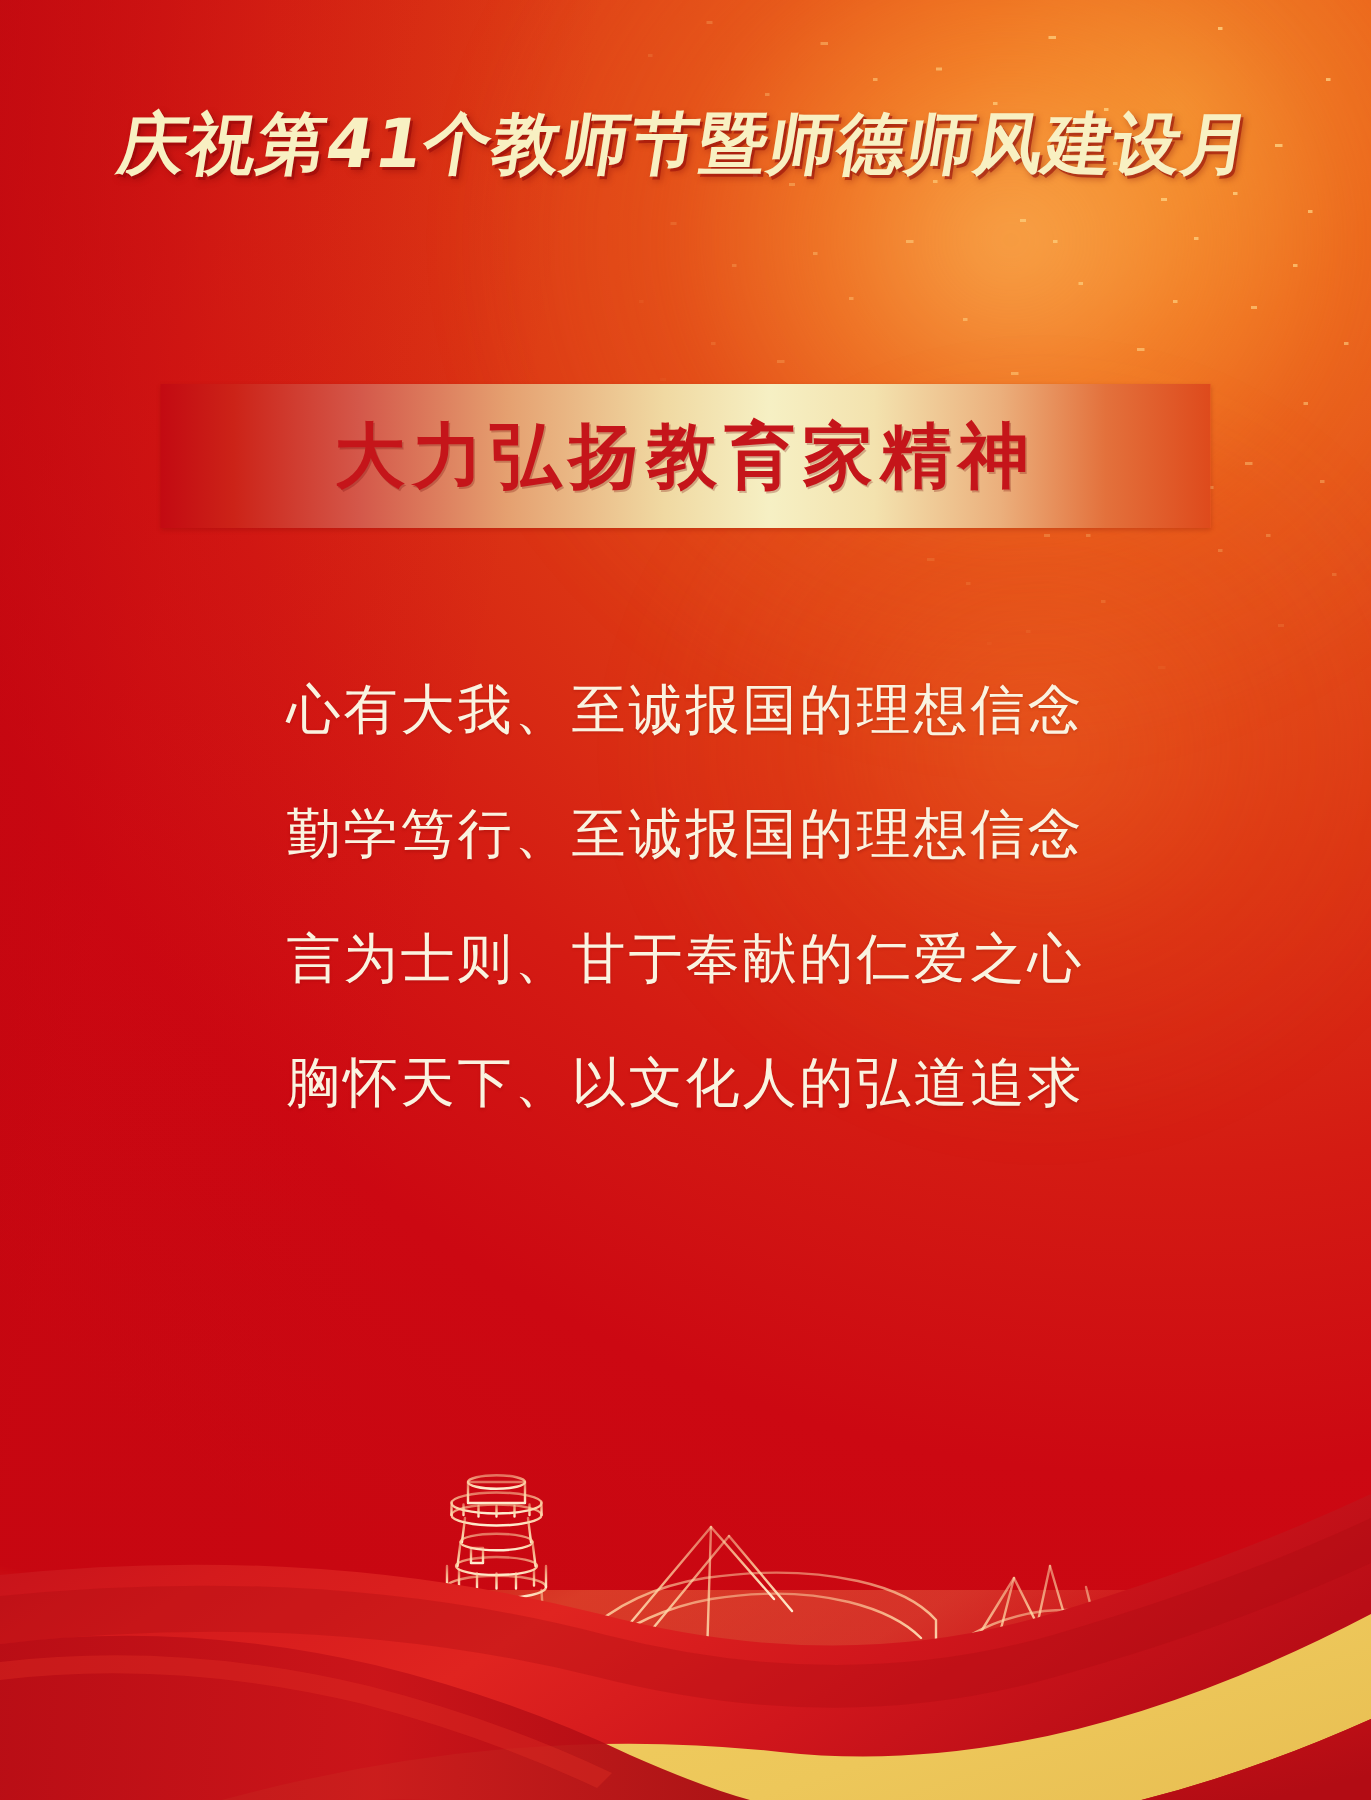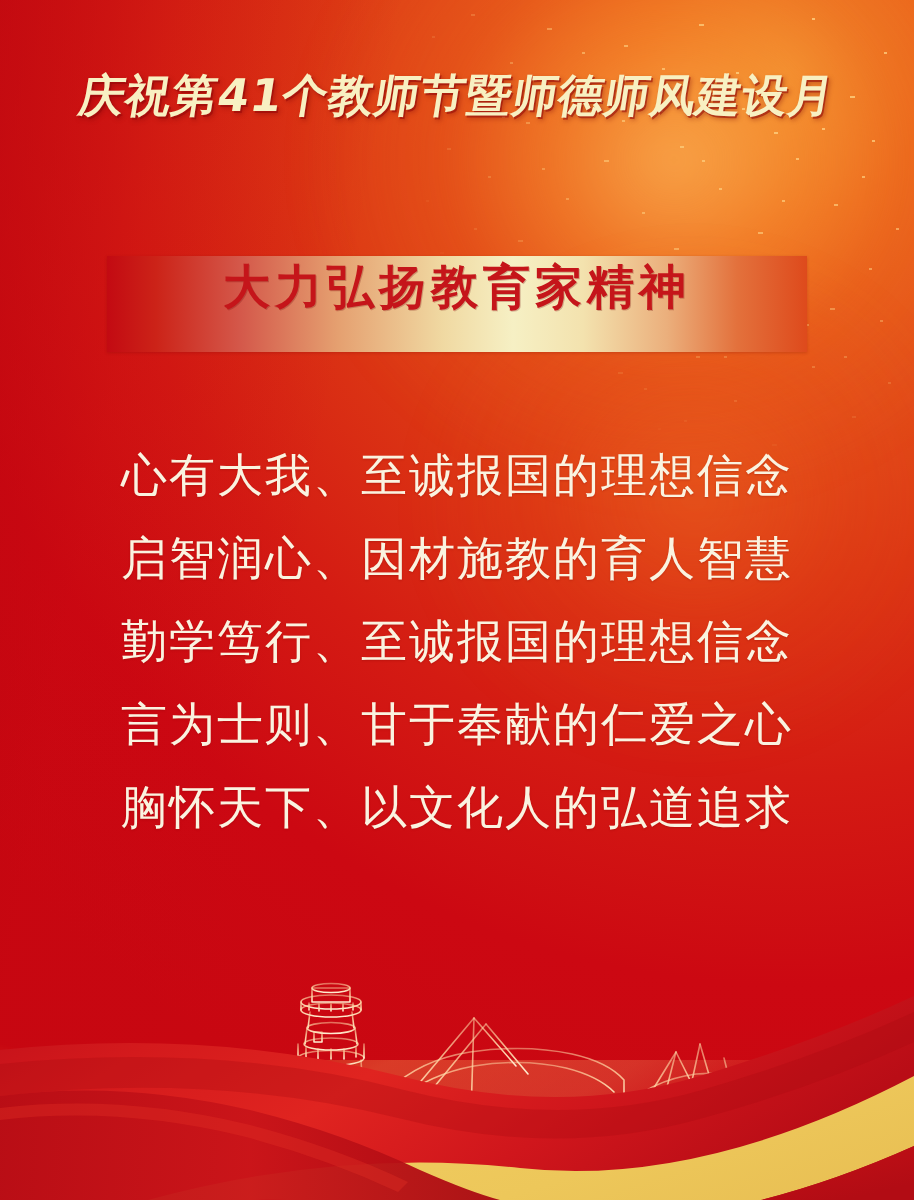--- a/index.html
+++ b/index.html
@@ -99,20 +99,21 @@
     position: absolute;
     left: 107px;
     top: 256px;
     width: 700px;
     height: 96px;
     background: linear-gradient(90deg,
         #C30A12 0%, #CC2318 7%, #D4584A 19%,
         #E5A070 33%, #F0D9A2 48%, #F6F0C4 58%,
         #F3E2AE 68%, #EBAF7C 80%, #E3713C 90%, #DE4A1C 100%);
     display: flex;
+    align-items: center;
     justify-content: center;
     z-index: 20;
     box-shadow: 0 1px 3px rgba(120,8,8,0.25);
   }
   .banner-text {
     font-size: 47px;
     font-weight: 900;
     letter-spacing: 5px;
     color: #C5151A;
     white-space: nowrap;
@@ -122,26 +123,26 @@
 
   
   .lines {
     position: absolute;
     left: 0; right: 0;
     top: 434px;
     z-index: 20;
     text-align: center;
   }
   .line {
-    font-size: 46px;
+    font-size: 36px;
     line-height: 83px;
     color: #FAF3E0;
     letter-spacing: 2px;
     white-space: nowrap;
-    font-family: Liberation Sans, sans-serif;
+    font-family: Liberation Mono, monospace;
     text-shadow: 0 1px 2px rgba(130,10,10,0.30);
   }
 
   
   .skyline {
     position: absolute;
     left: 0;
     bottom: 0;
     width: 914px;
     height: 260px;
@@ -273,21 +274,20 @@
   <div class="title-wrap">
     <div class="title-text">庆祝第41个教师节暨师德师风建设月</div>
   </div>
 
   <div class="banner">
     <div class="banner-text">大力弘扬教育家精神</div>
   </div>
 
   <div class="lines">
     <div class="line">心有大我、至诚报国的理想信念</div>
-    <div class="line">启智润心、因材施教的育人智慧</div>
     <div class="line">勤学笃行、至诚报国的理想信念</div>
     <div class="line">言为士则、甘于奉献的仁爱之心</div>
     <div class="line">胸怀天下、以文化人的弘道追求</div>
   </div>
 
   <svg class="skyline" viewBox="0 0 914 260">
     <defs>
       <linearGradient id="artFade" x1="0" y1="0" x2="0" y2="1">
         <stop offset="0%" stop-color="#FFD9A8" stop-opacity="0.50"></stop>
         <stop offset="40%" stop-color="#FFD2A0" stop-opacity="0.82"></stop>

